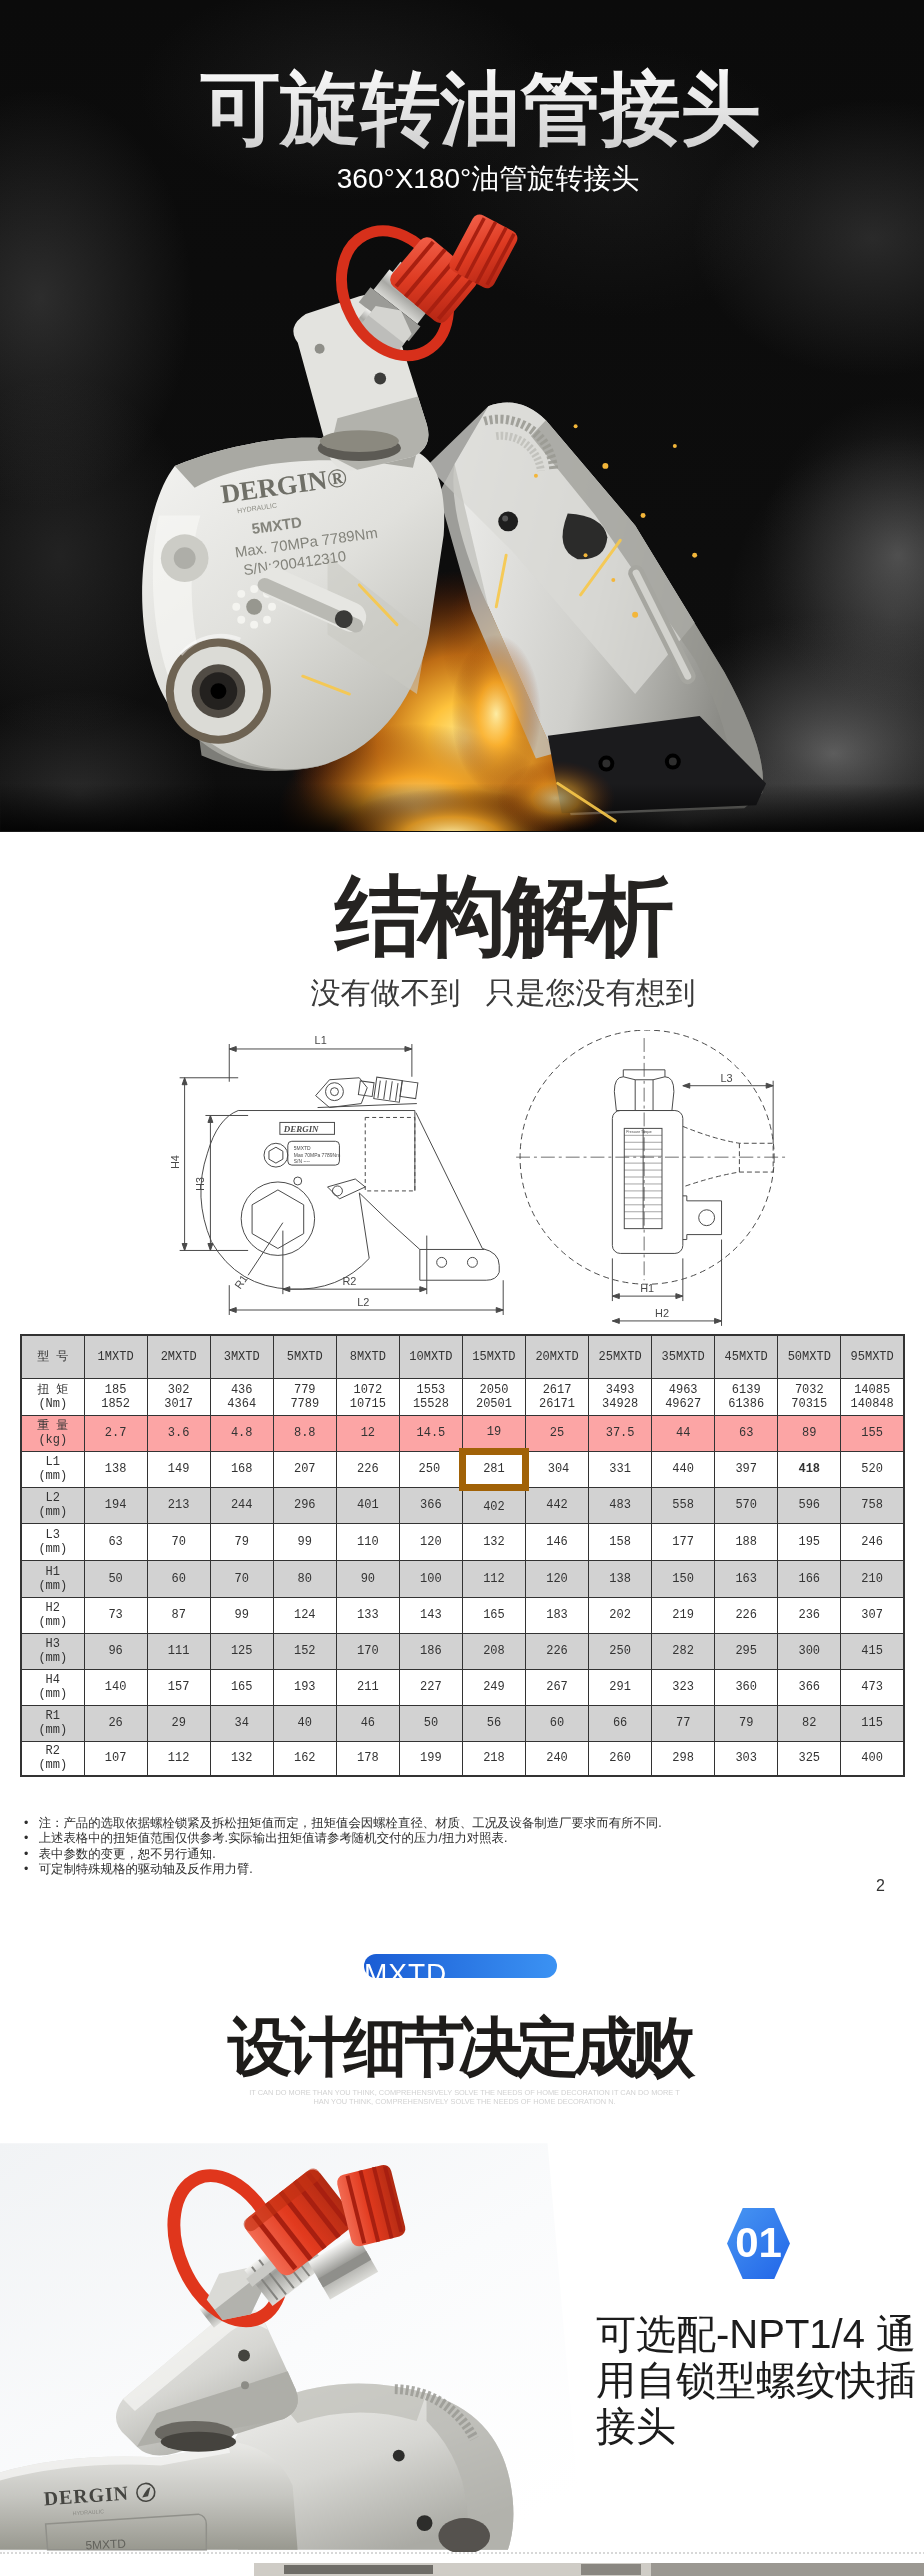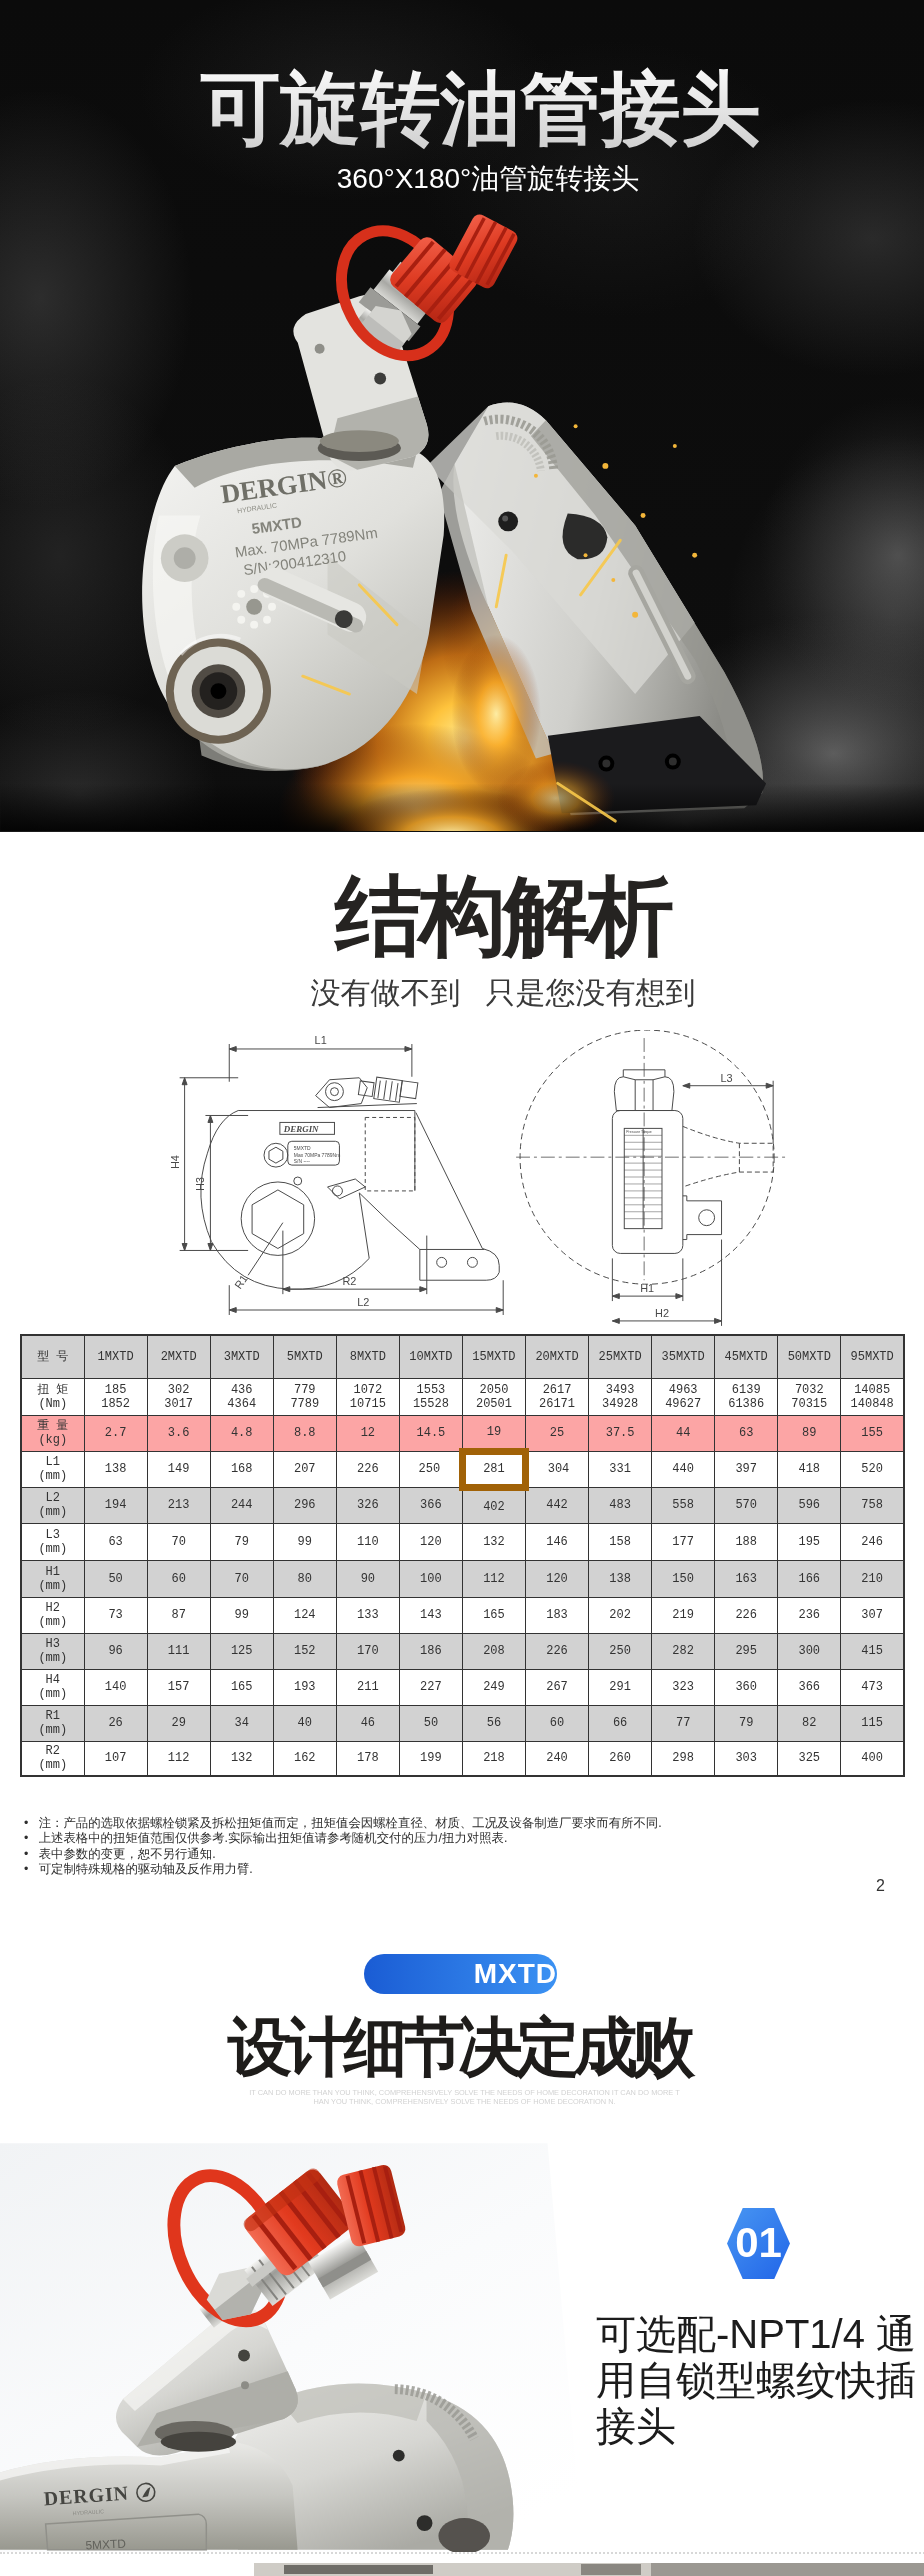--- a/index.html
+++ b/index.html
@@ -447,30 +447,30 @@
           <td style="border:1px solid #333;text-align:center;line-height:14px;">149</td>
           <td style="border:1px solid #333;text-align:center;line-height:14px;">168</td>
           <td style="border:1px solid #333;text-align:center;line-height:14px;">207</td>
           <td style="border:1px solid #333;text-align:center;line-height:14px;">226</td>
           <td style="border:1px solid #333;text-align:center;line-height:14px;">250</td>
           <td style="border:7px solid #a16207;text-align:center;line-height:14px;">281</td>
           <td style="border:1px solid #333;text-align:center;line-height:14px;">304</td>
           <td style="border:1px solid #333;text-align:center;line-height:14px;">331</td>
           <td style="border:1px solid #333;text-align:center;line-height:14px;">440</td>
           <td style="border:1px solid #333;text-align:center;line-height:14px;">397</td>
-          <td style="border:1px solid #333;text-align:center;line-height:14px;">418</td>
+          <td style="border:1px solid #333;text-align:center;line-height:14px;font-weight:bold;">418</td>
           <td style="border:1px solid #333;text-align:center;line-height:14px;">520</td>
         </tr>
 <tr style="height:36px;background:#d2d2d2;">
           <td style="border:1px solid #333;text-align:center;line-height:14px;">L2<br>(mm)</td>
           <td style="border:1px solid #333;text-align:center;line-height:14px;">194</td>
           <td style="border:1px solid #333;text-align:center;line-height:14px;">213</td>
           <td style="border:1px solid #333;text-align:center;line-height:14px;">244</td>
           <td style="border:1px solid #333;text-align:center;line-height:14px;">296</td>
-          <td style="border:1px solid #333;text-align:center;line-height:14px;">326</td>
+          <td style="border:1px solid #333;text-align:center;line-height:14px;">401</td>
           <td style="border:1px solid #333;text-align:center;line-height:14px;">366</td>
           <td style="border:1px solid #333;text-align:center;line-height:14px;">402</td>
           <td style="border:1px solid #333;text-align:center;line-height:14px;">442</td>
           <td style="border:1px solid #333;text-align:center;line-height:14px;">483</td>
           <td style="border:1px solid #333;text-align:center;line-height:14px;">558</td>
           <td style="border:1px solid #333;text-align:center;line-height:14px;">570</td>
           <td style="border:1px solid #333;text-align:center;line-height:14px;">596</td>
           <td style="border:1px solid #333;text-align:center;line-height:14px;">758</td>
         </tr>
 <tr style="height:37px;background:#ffffff;">
@@ -591,23 +591,23 @@
 
 <div class="abs" id="notes" style="left:24px;top:1816px;width:883px;font-size:12.4px;color:#2e2e2e;line-height:15.4px;">
 <div>•&nbsp;&nbsp;&nbsp;注：产品的选取依据螺栓锁紧及拆松扭矩值而定，扭矩值会因螺栓直径、材质、工况及设备制造厂要求而有所不同.</div>
 <div>•&nbsp;&nbsp;&nbsp;上述表格中的扭矩值范围仅供参考.实际输出扭矩值请参考随机交付的压力/扭力对照表.</div>
 <div>•&nbsp;&nbsp;&nbsp;表中参数的变更，恕不另行通知.</div>
 <div>•&nbsp;&nbsp;&nbsp;可定制特殊规格的驱动轴及反作用力臂.</div>
 </div>
 
 <div class="abs" style="left:876px;top:1877px;font-size:16px;color:#333;">2</div>
 
-<div class="abs" style="left:364px;top:1954px;width:193px;height:40px;border-radius:20px;
-     background:linear-gradient(90deg,#1a5cd4,#3b92f3);color:#fff;font-size:28px;font-weight:bold;
-     text-align:right;line-height:40px;letter-spacing:1px;">MXTD</div>
+<div class="abs" style="left:364px;top:1954px;width:193px;height:24px;border-radius:20px;
+     background:linear-gradient(90deg,#1a5cd4,#3b92f3);color:#fff;font-size:28px;font-weight:normal;
+     text-align:left;line-height:40px;letter-spacing:1px;">MXTD</div>
 
 <div class="abs" style="left:0;top:2004px;width:917px;text-align:center;font-size:64px;font-weight:900;color:#1e1c1a;letter-spacing:-6.4px;">设计细节决定成败</div>
 
 <div class="abs" style="left:0;top:2088px;width:929px;text-align:center;font-size:7.4px;color:#d2d2d2;line-height:9.4px;">IT CAN DO MORE THAN YOU THINK, COMPREHENSIVELY SOLVE THE NEEDS OF HOME DECORATION IT CAN DO MORE T<br>HAN YOU THINK, COMPREHENSIVELY SOLVE THE NEEDS OF HOME DECORATION N.</div>
 
 <svg class="abs" style="left:0;top:2143px;" width="615" height="409" viewBox="0 2160 620 412">
   <defs>
     <linearGradient id="bgg" x1="0" y1="0" x2=".8" y2="1">
       <stop offset="0" stop-color="#f1f3f5"></stop>
         <stop offset=".55" stop-color="#fafbfc"></stop>

